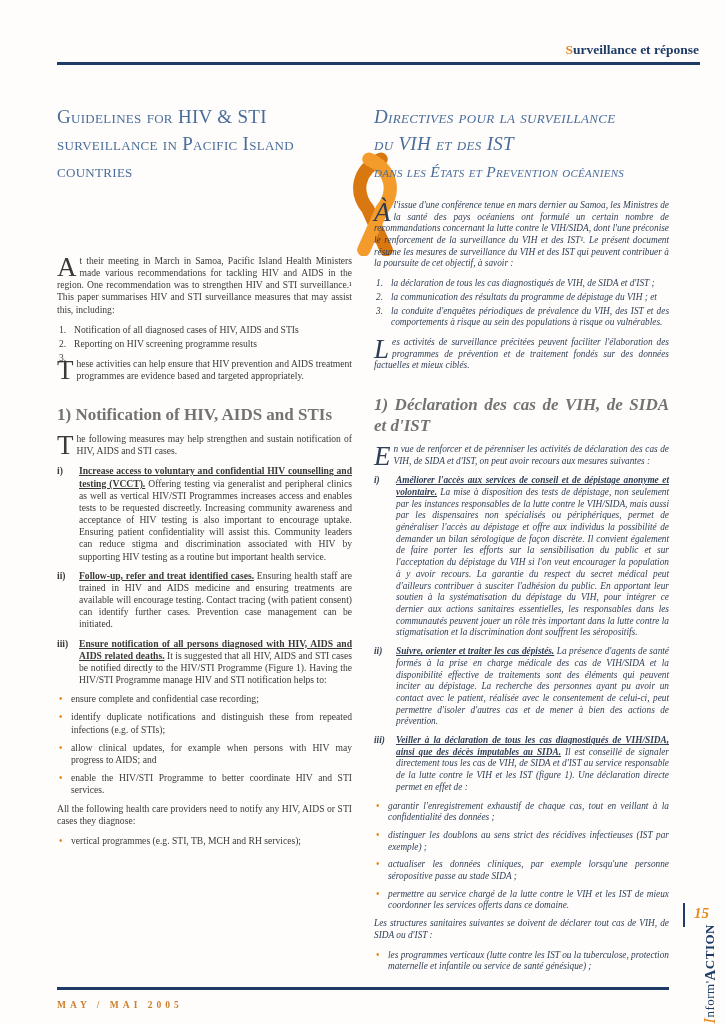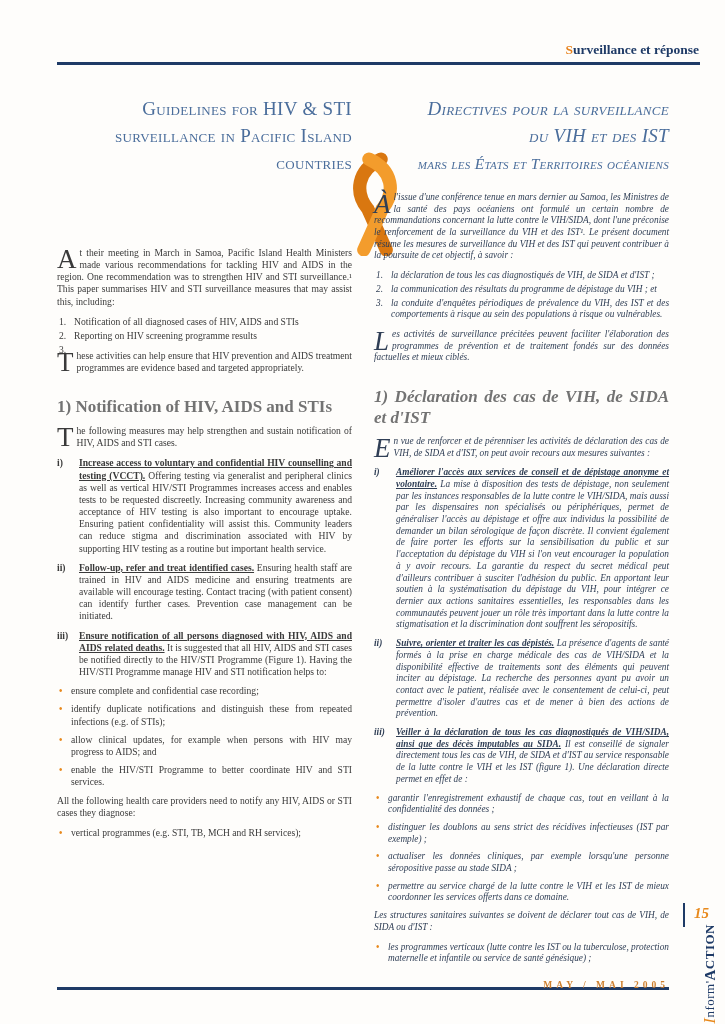--- a/index.html
+++ b/index.html
@@ -14,21 +14,21 @@
   .header .accent { color:#e8821c; }
   .header-rule { position:absolute; top:62px; left:57px; width:643px; height:2.5px; background:#1e3a66; }
 
   
   .ribbon { position:absolute; left:334px; top:152px; width:82px; height:104px; }
 
   
   .columns { position:absolute; top:92px; left:57px; width:612px; display:flex; gap:22px; align-items:flex-start; }
   .col { width:295px; }
 
-  .title { margin:4px 0 0; text-align:right; color:#4a6d9b; font-weight:400;
+  .title { margin:12px 0 0; text-align:left; color:#4a6d9b; font-weight:400;
            font-variant:small-caps; font-size:19px; line-height:1.42; letter-spacing:0.3px; }
   .title .t-small { font-size:15.5px; }
 
   .col.en { font-size:9.6px; line-height:1.27; text-align:justify; }
   .col.fr { font-size:9.3px; line-height:1.26; text-align:justify; font-style:italic; color:#2f3e55; }
 
   .en .first { margin-top:70px; }
   .fr .first { margin-top:15px; }
 
   p.body { margin:0 0 8px; }
@@ -43,21 +43,21 @@
 
   .rom-item { position:relative; padding-left:22px; margin-bottom:7px; }
   .rom-item .rom { position:absolute; left:0; font-weight:bold; }
   .lead { font-weight:bold; text-decoration:underline; }
 
   .bullet { position:relative; padding-left:14px; margin-bottom:6px; }
   .bullet::before { content:"\2022"; position:absolute; left:2px; color:#e8891c; font-weight:bold; }
 
   
   .footer-rule { position:absolute; left:57px; top:987px; width:612px; height:2.5px; background:#1e3a66; }
-  .footer { position:absolute; left:57px; top:980px; width:612px; text-align:right;
+  .footer { position:absolute; left:57px; top:1000px; width:612px; text-align:left;
             font-size:9.5px; letter-spacing:4px; color:#cd7f2e; font-weight:bold; }
 
   
   .page-num { position:absolute; top:905px; right:16px; color:#e8891c; font-style:italic; font-weight:bold; font-size:15px; }
   .page-num-rule { position:absolute; top:903px; right:40px; width:2px; height:24px; background:#1e3a66; }
   .journal { position:absolute; right:5px; top:924px; display:inline-block;
              writing-mode:vertical-rl; transform:rotate(180deg);
              font-size:13px; color:#1e3a66; letter-spacing:0.5px; }
   .journal .init { font-size:17px; color:#e8891c; font-style:italic; }
   .journal .init2 { font-size:15px; font-weight:bold; }
@@ -130,21 +130,21 @@
 
       <p class="body">All the following health care providers need to notify any HIV, AIDS or STI cases they diagnose:</p>
 
       <div class="bullet">vertical programmes (e.g. STI, TB, MCH and RH services);</div>
     </div>
 
     <div class="col fr">
       <h1 class="title">
         <span>Directives pour la surveillance</span><br>
         <span>du VIH et des IST</span><br>
-        <span class="t-small">mars les États et Territoires océaniens</span>
+        <span class="t-small">dans les États et Prevention océaniens</span>
       </h1>
 
       <p class="body first">
         <span class="dropcap">À</span><span> l'issue d'une conférence tenue en mars dernier au Samoa, les Ministres de la santé des pays océaniens ont formulé un certain nombre de recommandations concernant la lutte contre le VIH/SIDA, dont l'une préconise le renforcement de la surveillance du VIH et des IST¹. Le présent document résume les mesures de surveillance du VIH et des IST qui peuvent contribuer à la poursuite de cet objectif, à savoir :</span>
       </p>
 
       <div class="numlist">
         <div class="num-item">
           <span class="num">1.</span><span>la déclaration de tous les cas diagnostiqués de VIH, de SIDA et d'IST ;</span>
         </div>

